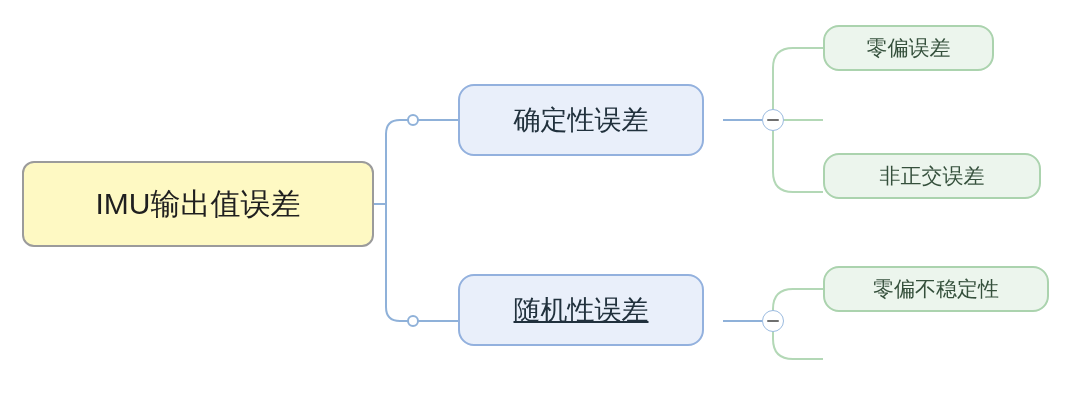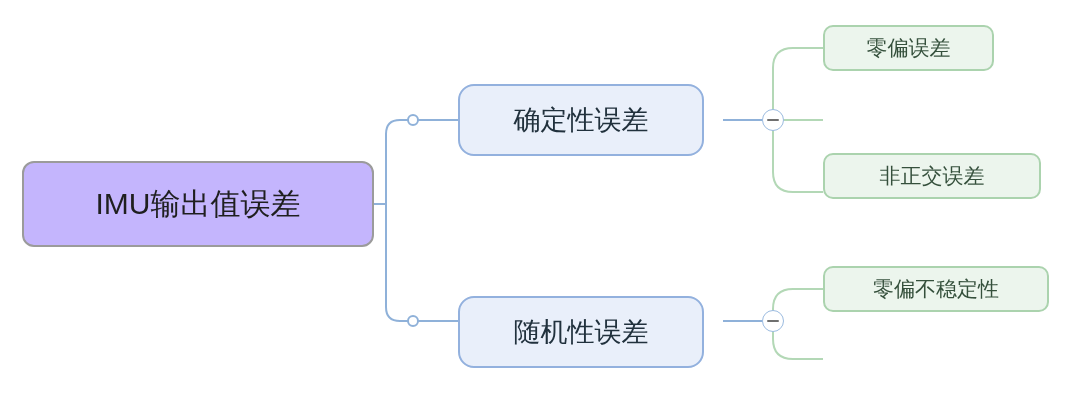--- a/index.html
+++ b/index.html
@@ -14,39 +14,39 @@
   .topic{
     position:absolute;
     display:flex;align-items:center;justify-content:center;
     box-sizing:border-box;
     z-index:2;
     white-space:nowrap;
     cursor:default;
   }
   .topic-root{
     left:22px;top:161px;width:352px;height:86px;
-    background:#c4b5fd;
+    background:#fef9c3;
     border:2px solid #9b9b9b;
     border-radius:12px;
     color:#1f1f1f;font-size:30px;
   }
   .topic-branch{
     width:246px;height:72px;
     background:#e9effa;
     border:2px solid #93b1de;
     border-radius:16px;
     color:#21313d;font-size:27px;
   }
   .branch-1{left:458px;top:84px;}
-  .branch-2{left:458px;top:296px;}
+  .branch-2{left:458px;top:274px;text-decoration:underline;}
   .topic-child{
     height:46px;
     background:#ecf5ed;
     border:2px solid #abd3ae;
-    border-radius:10px;
+    border-radius:16px;
     color:#35503c;font-size:21px;
   }
   .child-1-1{left:823px;top:25px;width:171px;}
   .child-1-2{left:823px;top:97px;width:198px;}
   .child-1-3{left:823px;top:153px;width:218px;}
   .child-2-1{left:823px;top:266px;width:226px;}
   .child-2-2{left:823px;top:336px;width:173px;}
   .collapse-btn{
     position:absolute;
     width:22px;height:22px;

